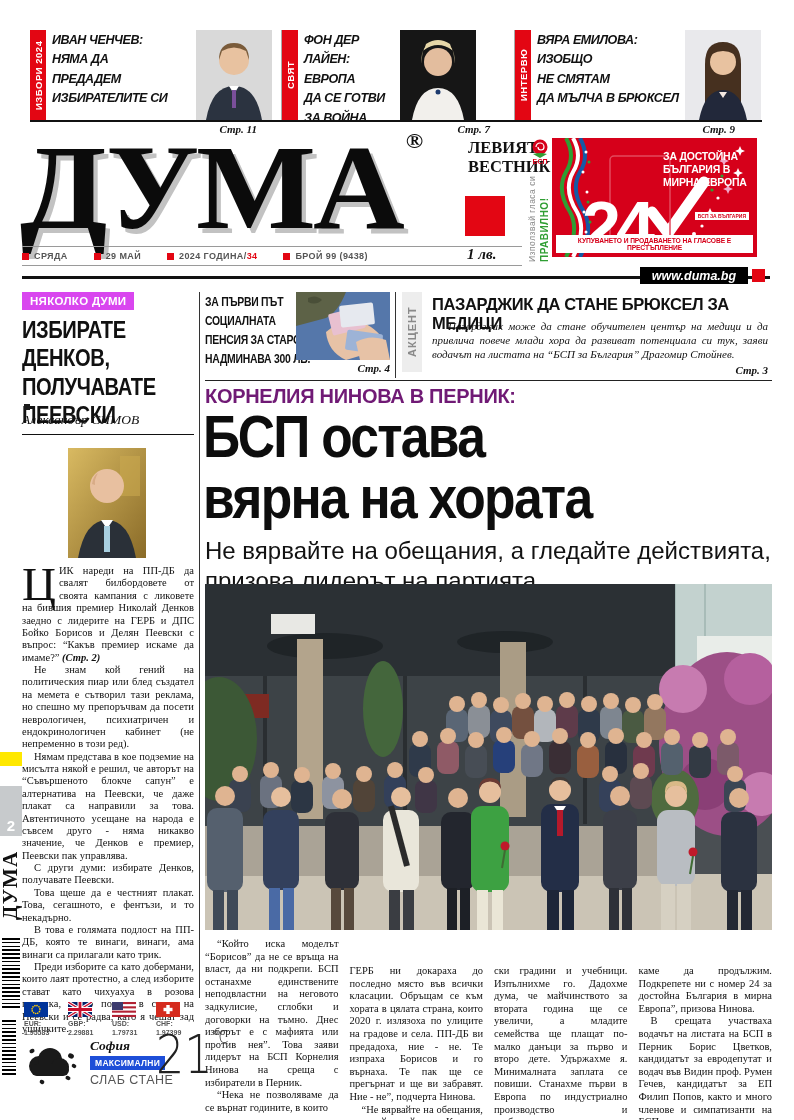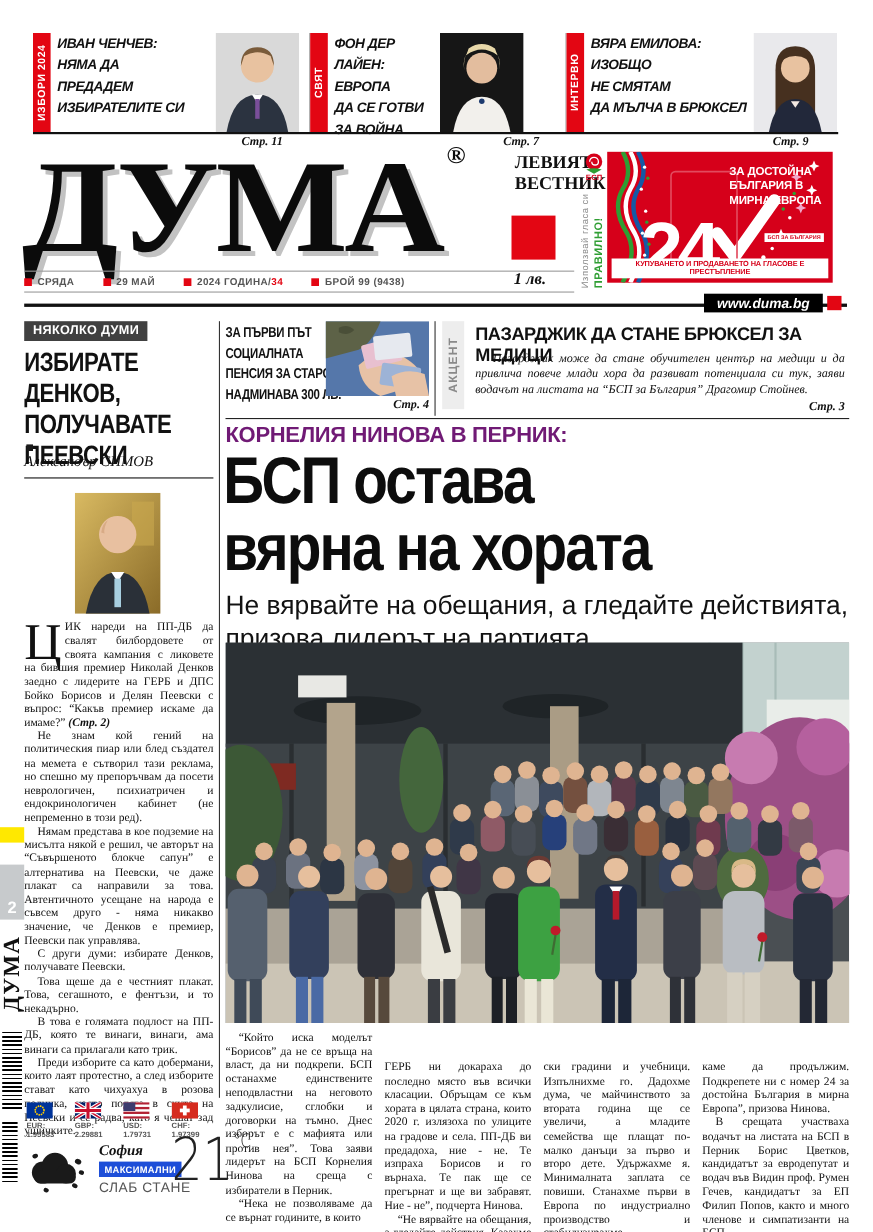--- a/index.html
+++ b/index.html
@@ -69,21 +69,21 @@
   .d-item .sq{width:7px;height:7px;background:#e30613;margin-right:5px;flex:0 0 auto;}
   .d-red{color:#e30613;}
   .www{left:640px;top:267px;width:108px;height:17px;background:#000;color:#fff;
     font-weight:bold;font-style:italic;font-size:12.5px;font-family:"Liberation Sans",sans-serif;
     display:flex;align-items:center;justify-content:center;}
   .www-sq{left:752px;top:269px;width:13px;height:13px;background:#e30613;}
   .top-rule{left:22px;width:748px;top:276px;border-top:3px solid #111;height:0;}
 
   
   .col-divider{left:199px;top:292px;height:706px;border-left:1.5px solid #333;width:0;}
-  .op-badge{left:22px;top:292px;background:#404040;color:#fff;font-family:"Liberation Sans",sans-serif;
+  .op-badge{left:22px;top:292px;background:#d946ef;color:#fff;font-family:"Liberation Sans",sans-serif;
     font-weight:bold;font-size:11.5px;padding:3px 8px;letter-spacing:0.3px;}
   .op-head{left:22px;top:316px;width:210px;font-family:"Liberation Sans",sans-serif;font-weight:bold;
     font-size:24px;line-height:1.18;letter-spacing:-0.5px;white-space:pre-line;
     transform:scaleX(0.84);transform-origin:left top;}
   .op-bullet{left:24px;top:404px;width:6px;height:6px;background:#1a1a1a;}
   .op-author{left:22px;top:412px;font-style:italic;font-size:13.5px;}
   .op-rule{left:22px;top:434px;width:172px;border-top:1.5px solid #111;height:0;}
   .op-photo{left:68px;top:448px;width:78px;height:110px;}
   .op-body{left:22px;top:565px;width:172px;font-size:10.5px;line-height:1.18;text-align:justify;}
   .op-body p{margin:0;text-indent:12px;}

